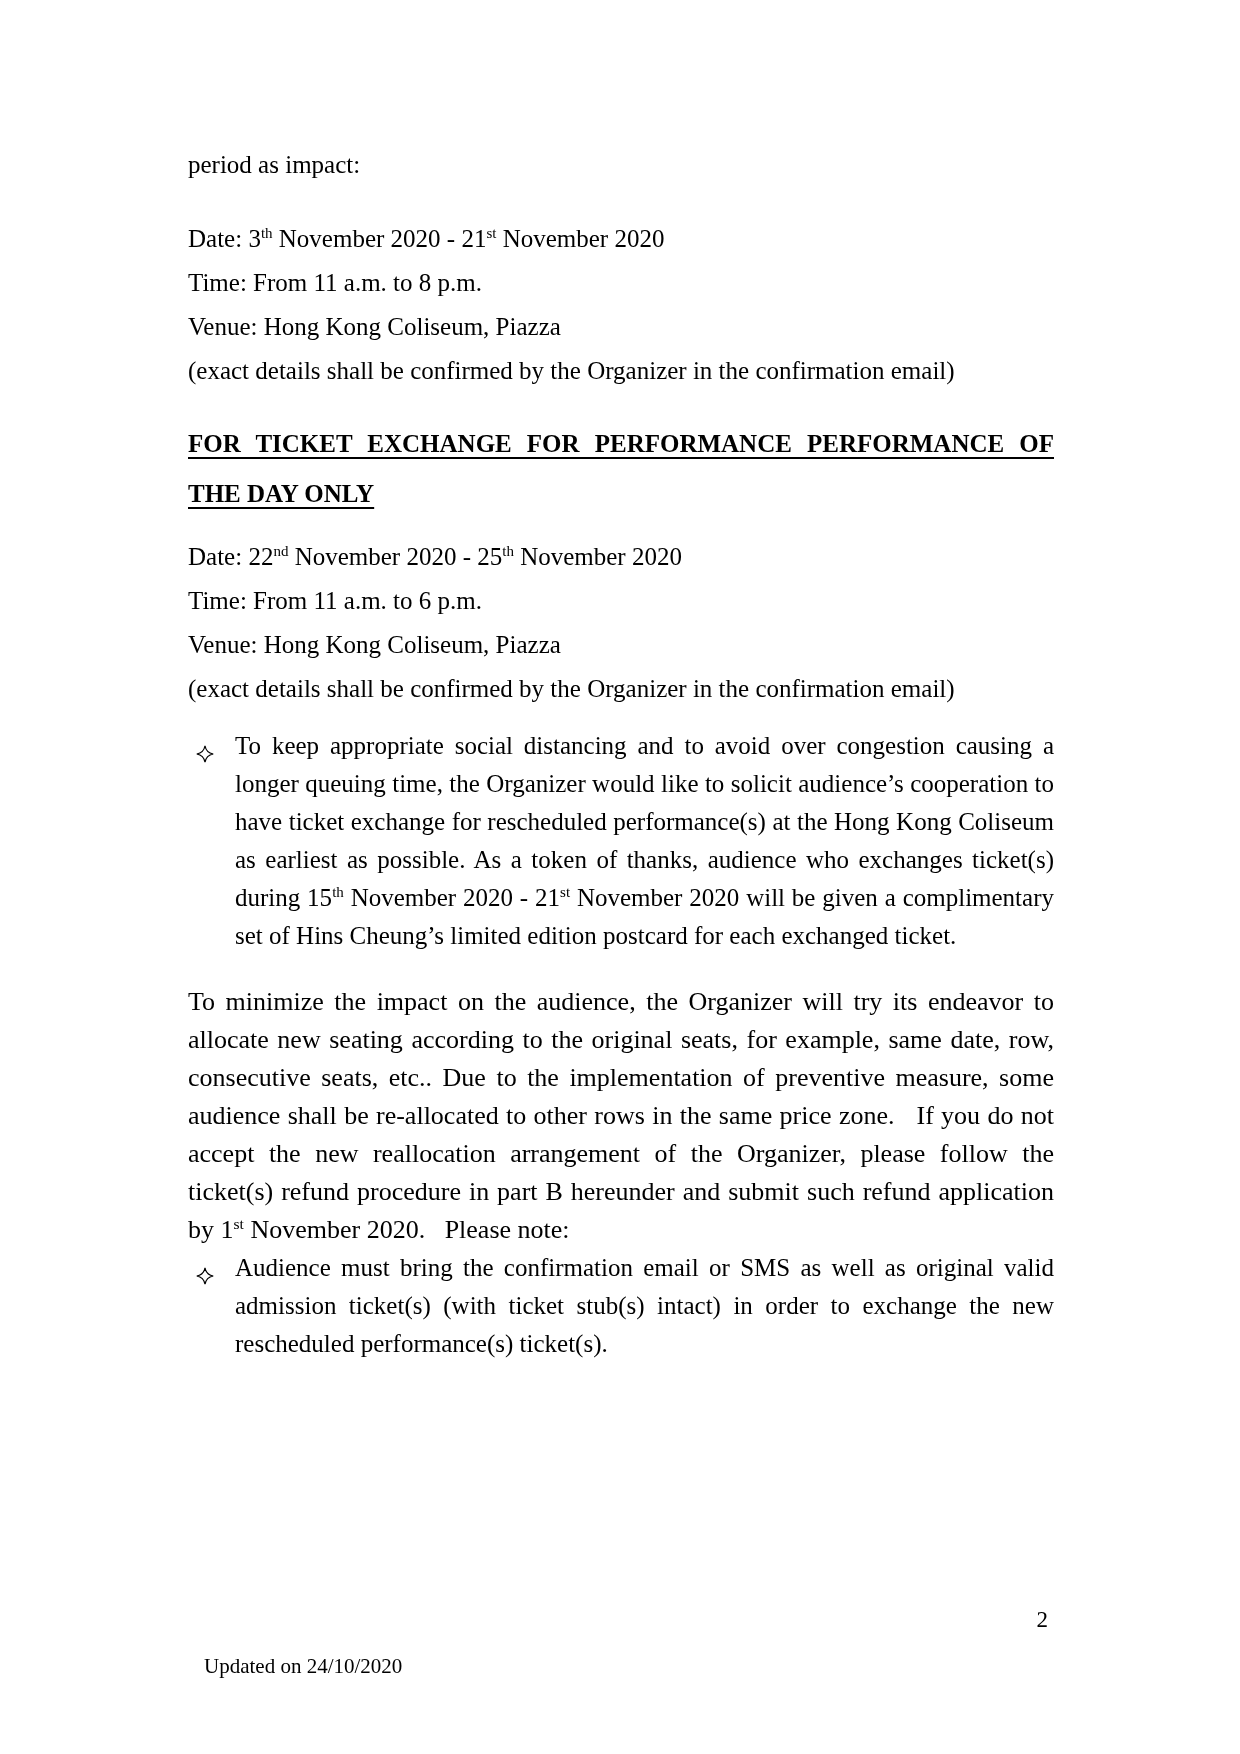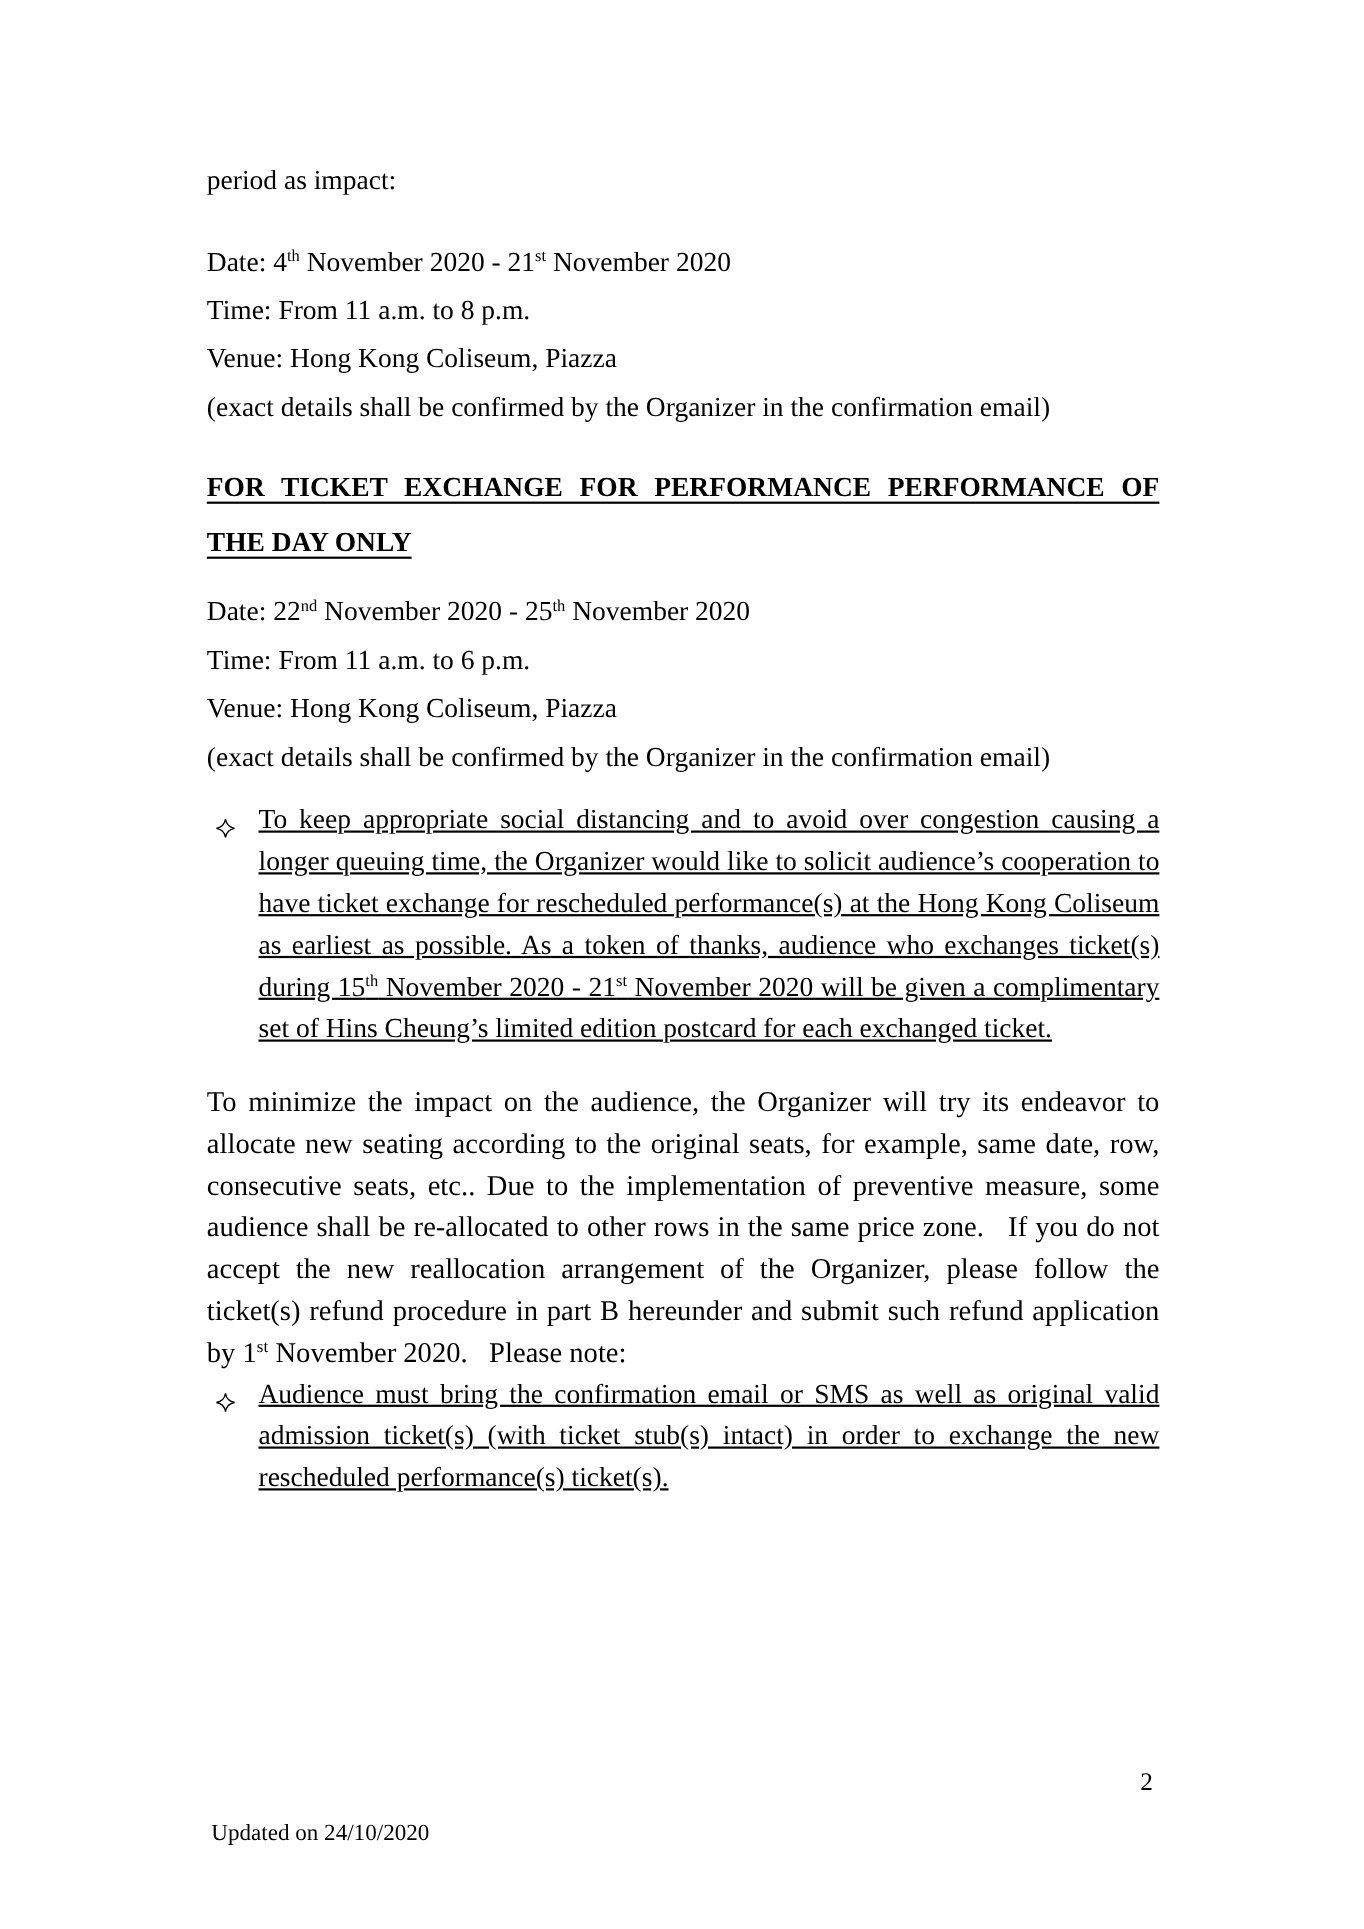--- a/index.html
+++ b/index.html
@@ -22,21 +22,21 @@
     text-decoration-thickness: 2px;
     text-underline-offset: 5px;
   }
   .h1 { margin-top: 40px; line-height: 34px; }
   .h2 { margin-top: 26px; }
   .h2 .hline { line-height: 50px; }
   .justify-full { text-align: justify; text-align-last: justify; }
   .details { font-size: 25px; line-height: 44px; }
   .d1 { margin-top: 36px; }
   .d2 { margin-top: 16px; }
-  .bullet-list { font-size: 25px; line-height: 38px; text-decoration: underline; }
+  .bullet-list { font-size: 25px; line-height: 38px; }
   .bullet-list.top { margin-top: 16px; }
   .bullet-list.bottom { }
   .bullet {
     position: relative;
     padding-left: 47px;
     text-align: justify;
   }
   .bullet .marker {
     position: absolute; left: 8px; top: 9px;
     width: 18px; height: 18px;
@@ -50,34 +50,34 @@
     font-size: 0.6em;
     line-height: 0;
     vertical-align: baseline;
     position: relative; top: -0.6em;
   }
   .page-number {
     position: absolute; top: 1606px; right: 192px;
     font-size: 23px; line-height: 28px;
   }
   .footer-note {
-    position: absolute; top: 1653px; left: 192px;
+    position: absolute; top: 1653px; left: 204px;
     font-size: 21px; line-height: 26px;
   }
 </style>
 </head>
 <body>
 
 <div class="content">
 
   <div class="intro">period as impact:</div>
 
 
   <div class="details d1">
-    <div><span>Date: 4</span><sup>th</sup><span> November 2020 - 21</span><sup>st</sup><span> November 2020</span></div>
+    <div><span>Date: 3</span><sup>th</sup><span> November 2020 - 21</span><sup>st</sup><span> November 2020</span></div>
     <div>Time: From 11 a.m. to 8 p.m.</div>
     <div>Venue: Hong Kong Coliseum, Piazza</div>
     <div>(exact details shall be confirmed by the Organizer in the confirmation email)</div>
   </div>
 
   <div class="h2">
     <div class="heading hline justify-full">FOR TICKET EXCHANGE FOR PERFORMANCE PERFORMANCE OF</div>
     <div class="heading hline">THE DAY ONLY</div>
   </div>
 

